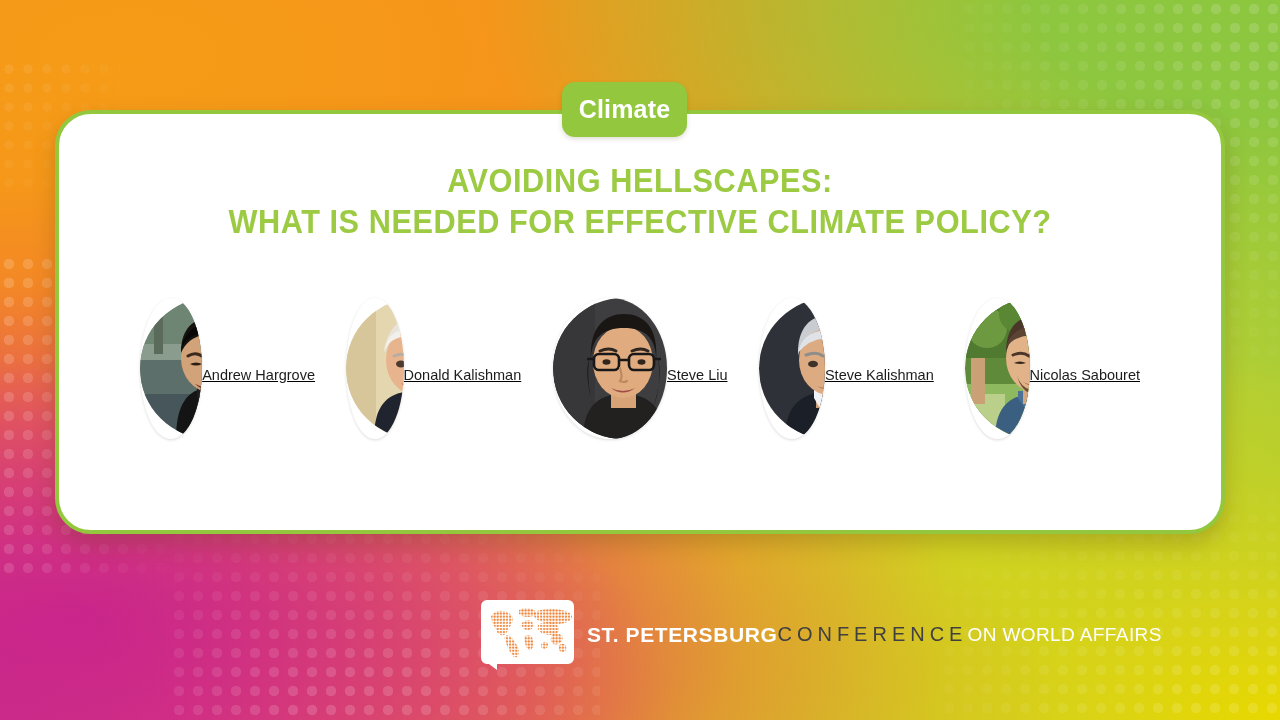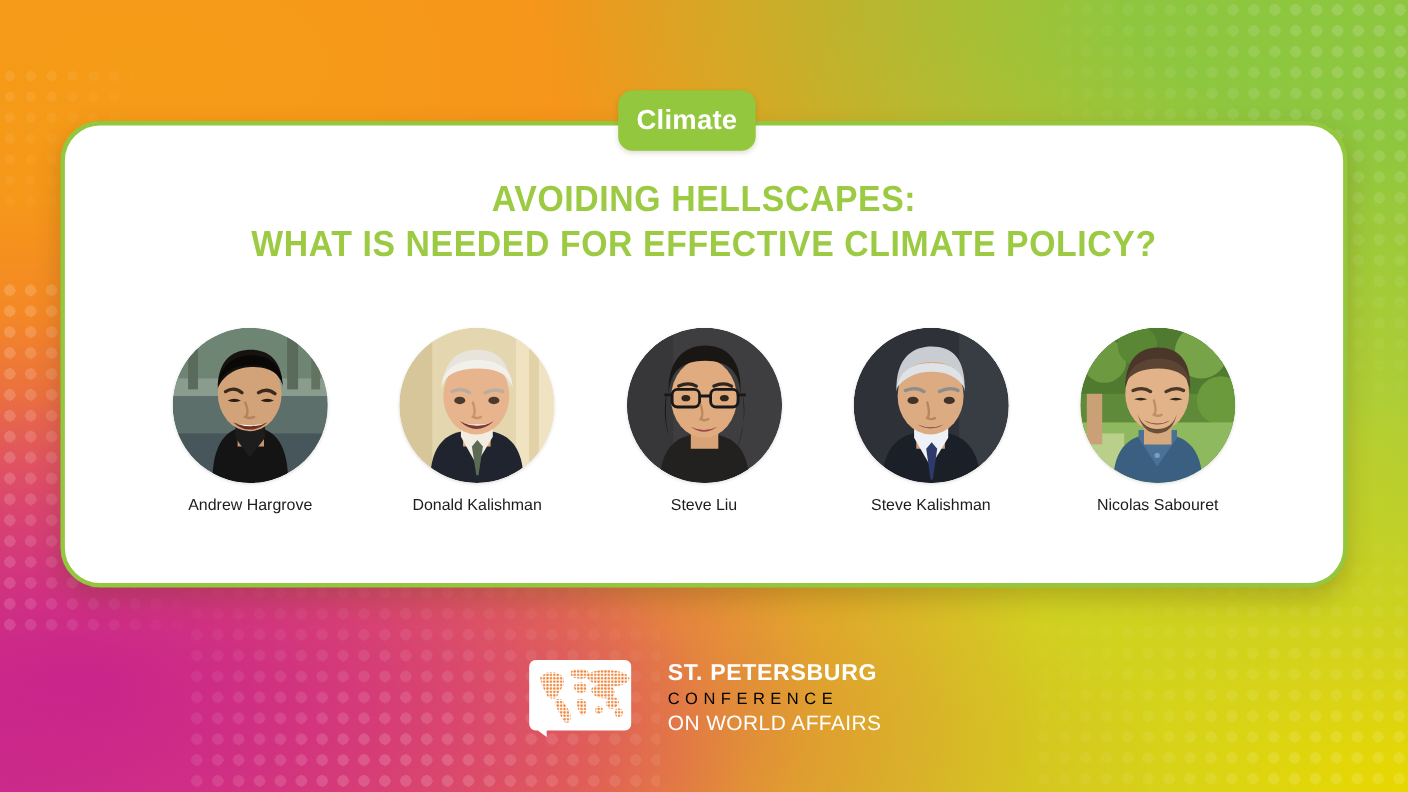--- a/index.html
+++ b/index.html
@@ -109,21 +109,21 @@
     transform-origin:center top;
   }
   .title-line { display:block; white-space:nowrap; }
 
   
   .speakers {
     position:absolute;
     left:140px; top:298px; width:1000px;
     display:flex; justify-content:space-between;
   }
-  .speaker { width:175px; display:flex; flex-direction:column; align-items:center; }
+  .speaker { width:175px; display:flex; flex-direction:row; align-items:center;text-decoration:underline; }
   .avatar {
     width:141px; height:141px; border-radius:50%;
     overflow:hidden; position:relative;
     box-shadow:0 1px 3px rgba(0,0,0,.14);
   }
   .avatar svg { display:block; width:141px; height:141px; }
   .speaker-name {
     margin-top:13px;
     font-size:14.5px;
     color:#1c1c1c;
@@ -132,23 +132,23 @@
   }
 
   
   .logo {
     position:absolute;
     left:481px; top:600px;
     display:flex; align-items:center; gap:13px;
   }
   .logo-mark { width:93px; height:70px; position:relative; }
   .logo-mark svg { display:block; }
-  .logo-text { display:flex; flex-direction:column; color:#ffffff;margin-left:20px; }
+  .logo-text { display:flex; flex-direction:row; color:#ffffff; }
   .logo-l1 { font-size:21px; font-weight:bold; letter-spacing:.6px; line-height:24px; }
-  .logo-l2 { font-size:15px; font-weight:400; letter-spacing:5.0px; line-height:23px; color:#000000; }
+  .logo-l2 { font-size:20px; font-weight:400; letter-spacing:5.0px; line-height:23px; color:#404040; }
   .logo-l3 { font-size:19px; font-weight:normal; letter-spacing:.4px; line-height:23px; }
 </style>
 </head>
 <body>
 
 <div class="bg"></div>
 <div class="bg-tint"></div>
 <div class="dots a"></div>
 <div class="dots e"></div>
 <div class="dots f"></div>

